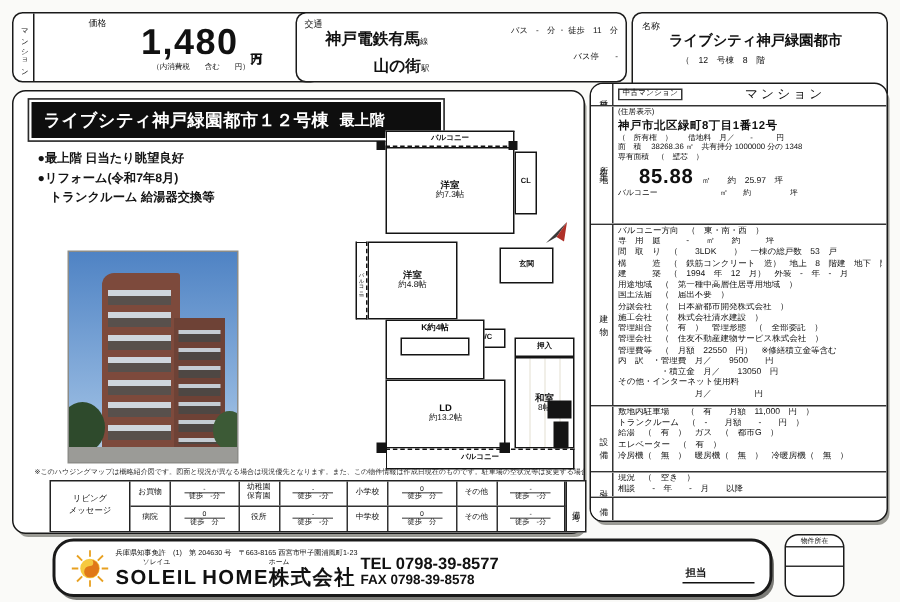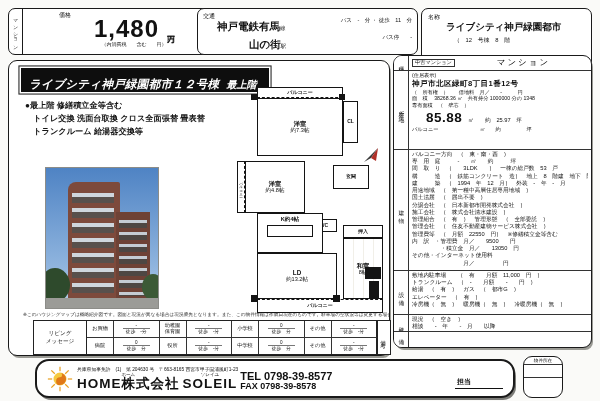--- a/index.html
+++ b/index.html
@@ -21,21 +21,21 @@
   .t-suffix{font-size:5.5px;font-weight:normal;}
   .t-bus{font-size:5.5px;white-space:pre;text-align:right;margin-top:1px;}
   .t-station{font-size:10.5px;font-weight:bold;margin-left:46px;white-space:nowrap;}
   .t-busstop{font-size:5.5px;white-space:pre;text-align:right;}
   .box-name{left:421px;top:8px;width:171px;height:62px;padding:4px 6px;}
   .n-label{position:absolute;left:6px;top:4px;font-size:6px;}
   .n-value{font-size:9.5px;font-weight:bold;margin:8px 0 0 18px;white-space:nowrap;}
   .n-sub{font-size:5.8px;margin:2px 0 0 26px;}
   
   .box-main{left:8px;top:60px;width:382px;height:296px;border-radius:9px;box-shadow:2px 3px 0 -1px #9a9a94;}
-  .title-bar{position:absolute;left:12px;top:7px;width:248px;height:24px;background:#0e0e0e;color:#fff;display:flex;align-items:flex-end;padding:0 8px;box-sizing:border-box;box-shadow:0 0 0 1.5px #fff,0 0 0 2.6px #2a2a2a;font-style:italic;}
+  .title-bar{position:absolute;left:12px;top:7px;width:273px;height:24px;background:#0e0e0e;color:#fff;display:flex;align-items:center;padding:0 8px;box-sizing:border-box;box-shadow:0 0 0 1.5px #fff,0 0 0 2.6px #2a2a2a;}
   .title-main{font-size:11.5px;font-weight:bold;letter-spacing:0.3px;white-space:nowrap;}
   .title-em{font-size:10px;font-weight:bold;margin-left:7px;white-space:nowrap;}
   .bullets{position:absolute;left:16px;top:38px;width:215px;}
   .bullet-line{font-size:8.2px;font-weight:bold;line-height:1.6;white-space:pre;color:#151515;}
   
   .photo{position:absolute;left:36px;top:106px;width:112px;height:140px;background:linear-gradient(#4f83c4,#8fb4de 70%,#b9cfe6);overflow:hidden;border:0.5px solid #8c8c88;}
   .ph-bldg{position:absolute;left:22px;top:14px;width:52px;height:118px;background:#7d4a3c;border-radius:8px 2px 0 0;}
   .ph-bldg-windows{position:absolute;left:4px;top:6px;right:6px;bottom:4px;background:repeating-linear-gradient(#7d4a3c 0 5px,#cfd6dd 5px 9px,#58504c 9px 15px);}
   .ph-wing{position:absolute;left:70px;top:44px;width:34px;height:88px;background:#6e4236;}
   .ph-wing-windows{position:absolute;left:3px;top:4px;right:3px;bottom:4px;background:repeating-linear-gradient(#6e4236 0 4px,#c5ccd3 4px 7px,#4e4743 7px 12px);}
@@ -145,22 +145,22 @@
   <div class="n-value">ライブシティ神戸緑園都市</div>
   <div class="n-sub">（　12　号棟　8　階</div>
 </div>
 
 <div class="box box-main">
   <div class="title-bar">
     <span class="title-main">ライブシティ神戸緑園都市１２号棟</span>
     <span class="title-em">最上階</span>
   </div>
   <div class="bullets">
-      <div class="bullet-line">●最上階 修繕積立金等含む</div>
-      <div class="bullet-line">　トイレ交換 洗面台取換 クロス全面張替 畳表替</div>
+      <div class="bullet-line">●最上階 日当たり眺望良好</div>
+      <div class="bullet-line">●リフォーム(令和7年8月)</div>
       <div class="bullet-line">　トランクルーム 給湯器交換等</div>
     </div>
 
   <div class="photo">
     <div class="ph-bldg">
         <div class="ph-bldg-windows"></div>
       </div>
     <div class="ph-wing">
         <div class="ph-wing-windows"></div>
       </div>
@@ -366,27 +366,27 @@
       <line x1="25" y1="5" x2="21" y2="9"></line>
         <line x1="9" y1="21" x2="5" y2="25"></line>
     </g>
     <circle cx="15" cy="15" r="7.5" fill="#f6c93f"></circle>
     <path d="M15 8 a7 7 0 0 1 0 14 a4.5 4.5 0 0 1 0-9 a2.5 2.5 0 0 0 0-5z" fill="#e07818"></path>
   </svg>
   <div class="f-mid">
     <div class="f-license">兵庫県知事免許　(1)　第 204630 号　〒663-8165 西宮市甲子園浦風町1-23</div>
     <div class="f-nameline">
       <span class="rgroup">
+        <span class="rt">ソレイユ</span>
+        <span class="rb">SOLEIL</span>
+      </span>
+      <span class="rgroup">
         <span class="rt">ホーム</span>
         <span class="rb">HOME株式会社</span>
       </span>
-      <span class="rgroup">
-        <span class="rt">ソレイユ</span>
-        <span class="rb">SOLEIL</span>
-      </span>
     </div>
   </div>
   <div class="f-tels">
     <div class="f-tel">TEL 0798-39-8577</div>
     <div class="f-fax">FAX 0798-39-8578</div>
   </div>
   <div class="f-tantou">担当</div>
 </div>
 
 <div class="box bukken-box">

